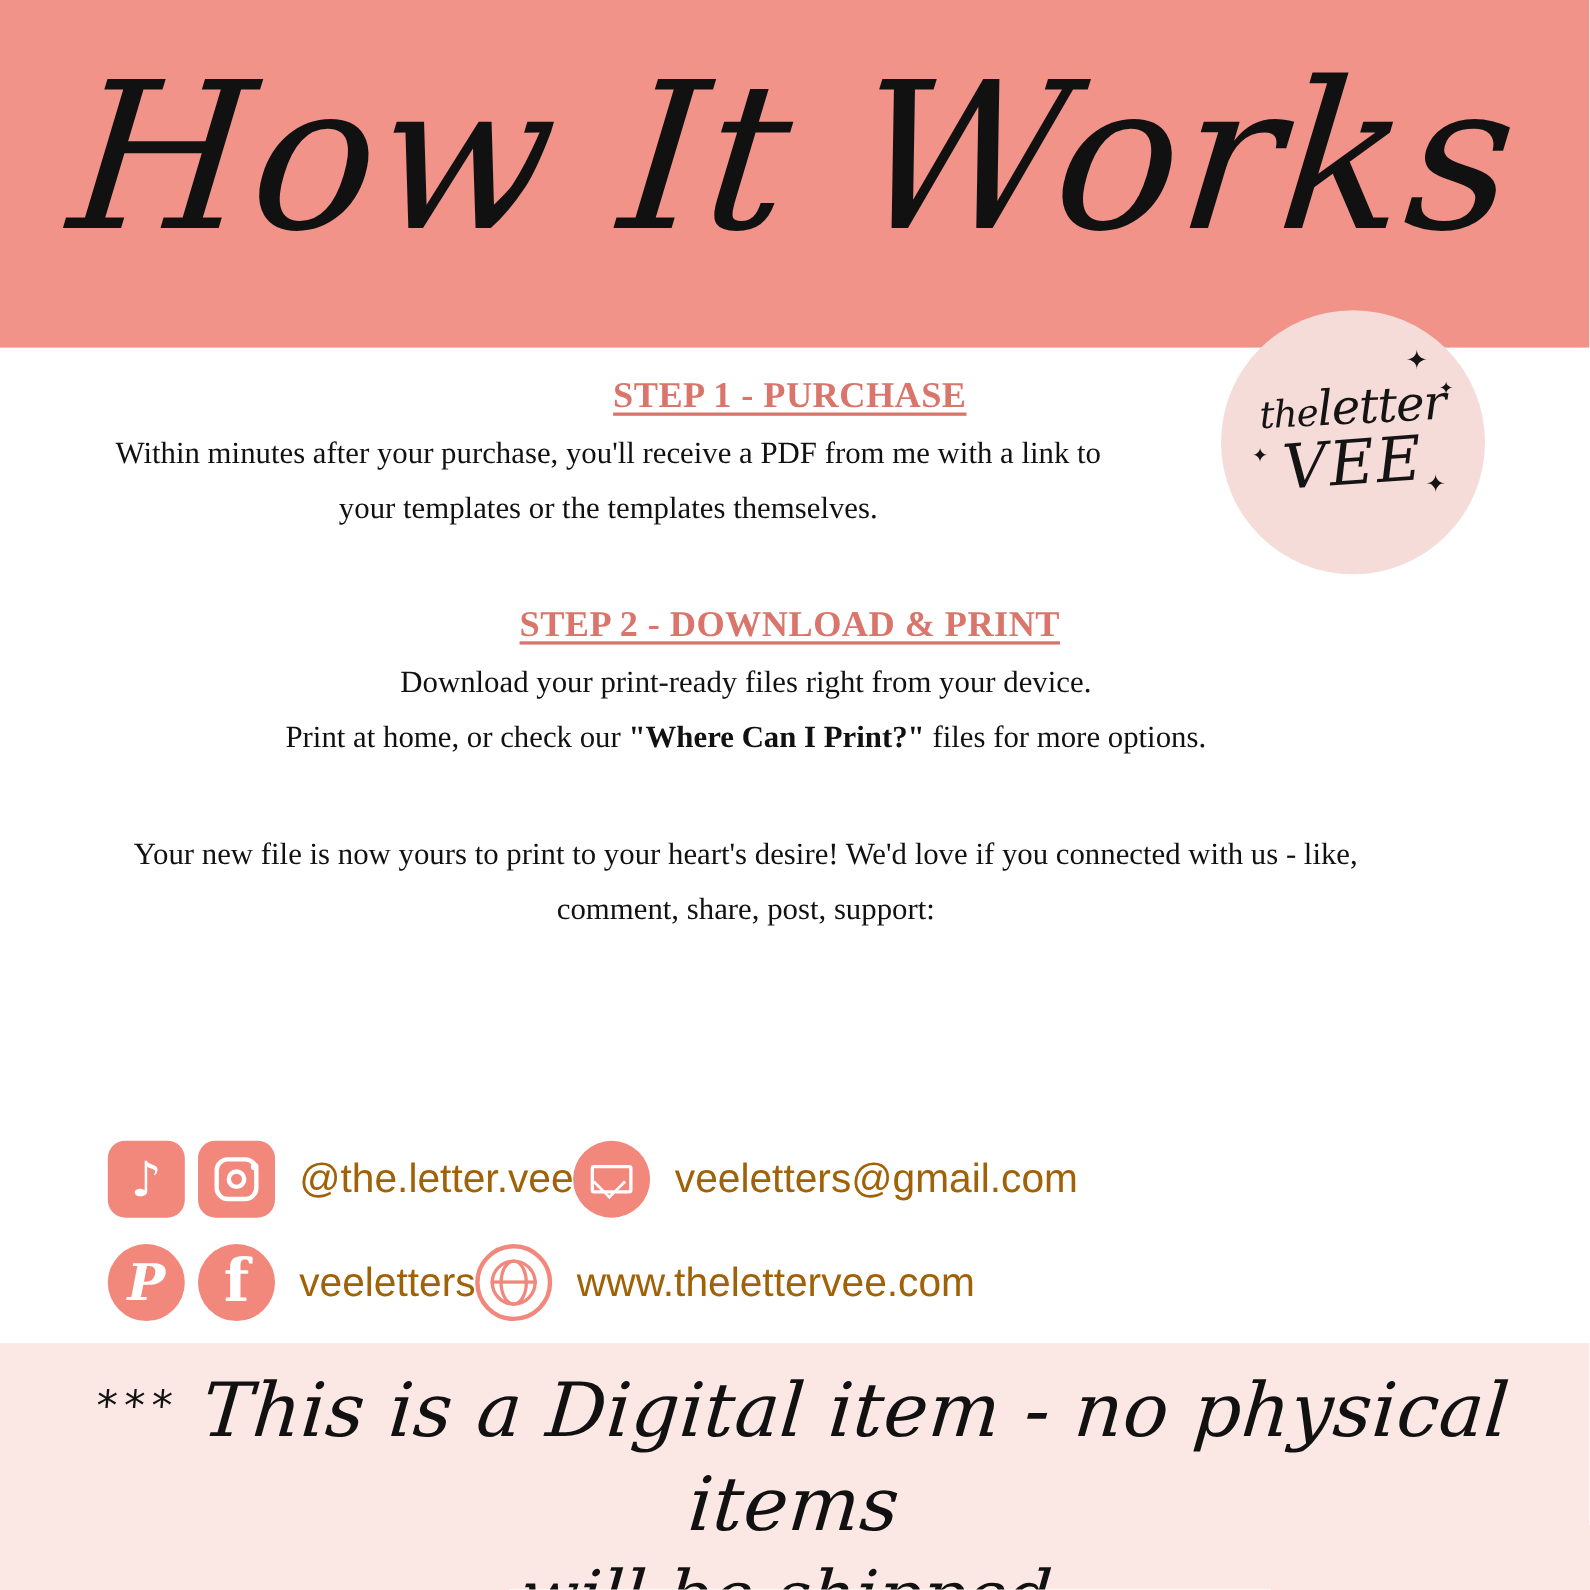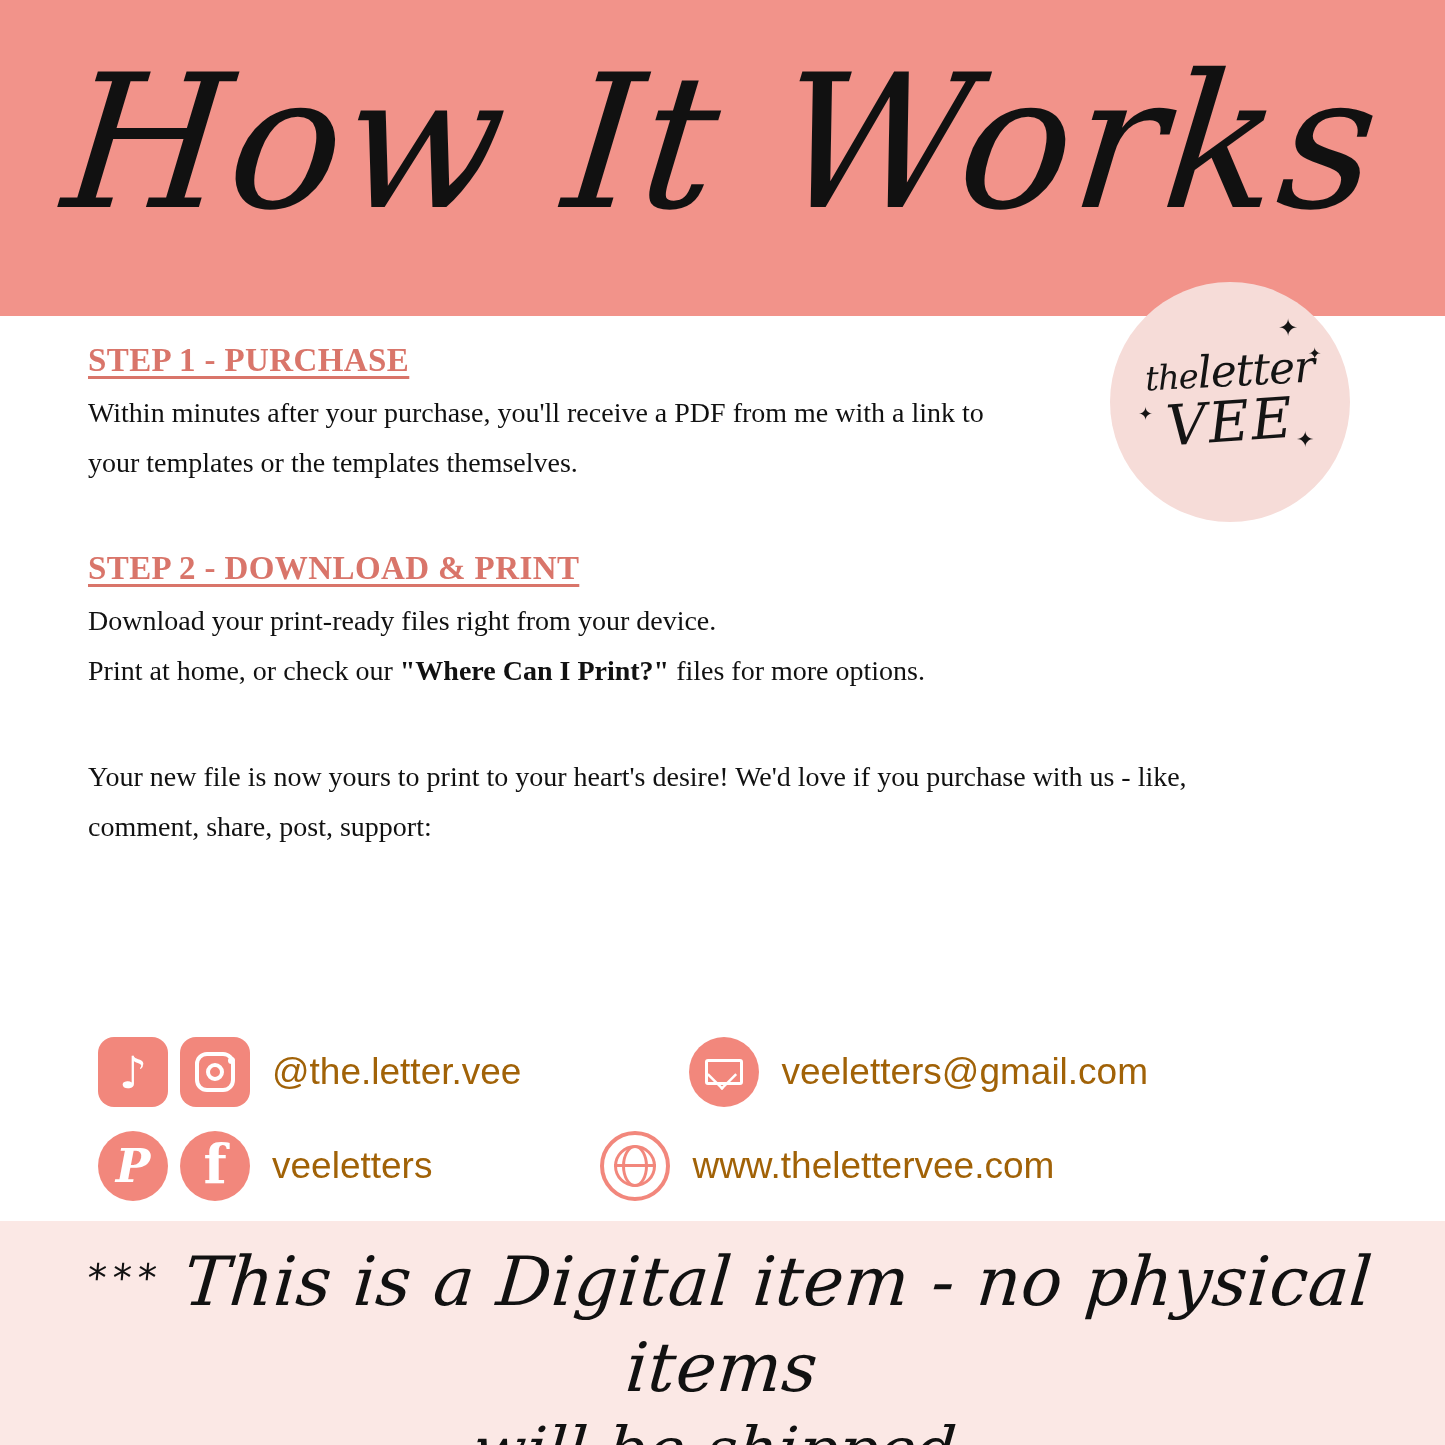--- a/index.html
+++ b/index.html
@@ -94,20 +94,21 @@
 
   
   .content {
     position: absolute;
     left: 88px;
     top: 340px;
     width: 1260px;
   }
   .step {
     margin-bottom: 48px;
+    text-align: center;
   }
   .step-title {
     font-family: "Liberation Serif", serif;
     font-weight: bold;
     font-size: 33px;
     line-height: 40px;
     color: #d9756a;
     text-decoration: underline;
     text-underline-offset: 5px;
     letter-spacing: 0.4px;
@@ -160,21 +161,20 @@
   }
   .social-label {
     font-family: "Liberation Sans", sans-serif;
     font-size: 37px;
     line-height: 40px;
     color: #a16207;
     margin-left: 22px;
     white-space: nowrap;
   }
   .col-right {
-    margin-left: 168px;
     display: flex;
     align-items: center;
     text-align: center;
   }
 
   
   .insta-sq {
     position: absolute;
     left: 15px; top: 15px;
     width: 40px; height: 40px;
@@ -343,21 +343,21 @@
 
     <div class="step" id="step2">
       <div class="step-title">STEP 2 - DOWNLOAD &amp; PRINT</div>
       <div class="step-body">
         <div>Download your print-ready files right from your device.</div>
         <div><span>Print at home, or check our </span><b>"Where Can I Print?"</b><span> files for more options.</span></div>
       </div>
     </div>
 
     <div class="step" id="step3">
-      <div class="step-body">Your new file is now yours to print to your heart's desire! We'd love if you purchase with us - like, comment, share, post, support:</div>
+      <div class="step-body">Your new file is now yours to print to your heart's desire! We'd love if you connected with us - like, comment, share, post, support:</div>
     </div>
 
   </div>
 
   <div class="socials">
 
     <div class="social-row">
       <div class="icon-pair">
         <div class="ic">
           <span class="tt">♪</span>

